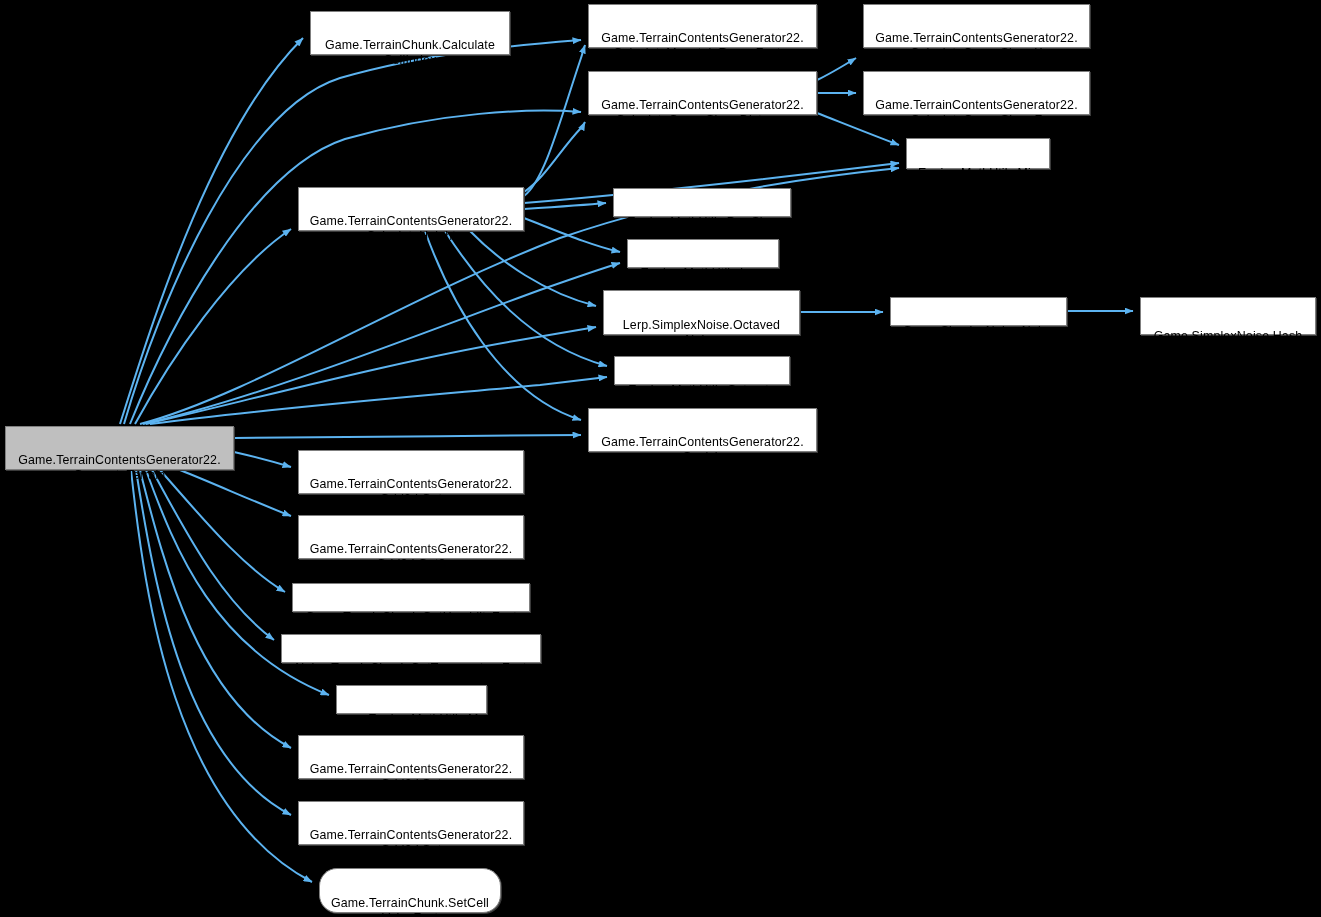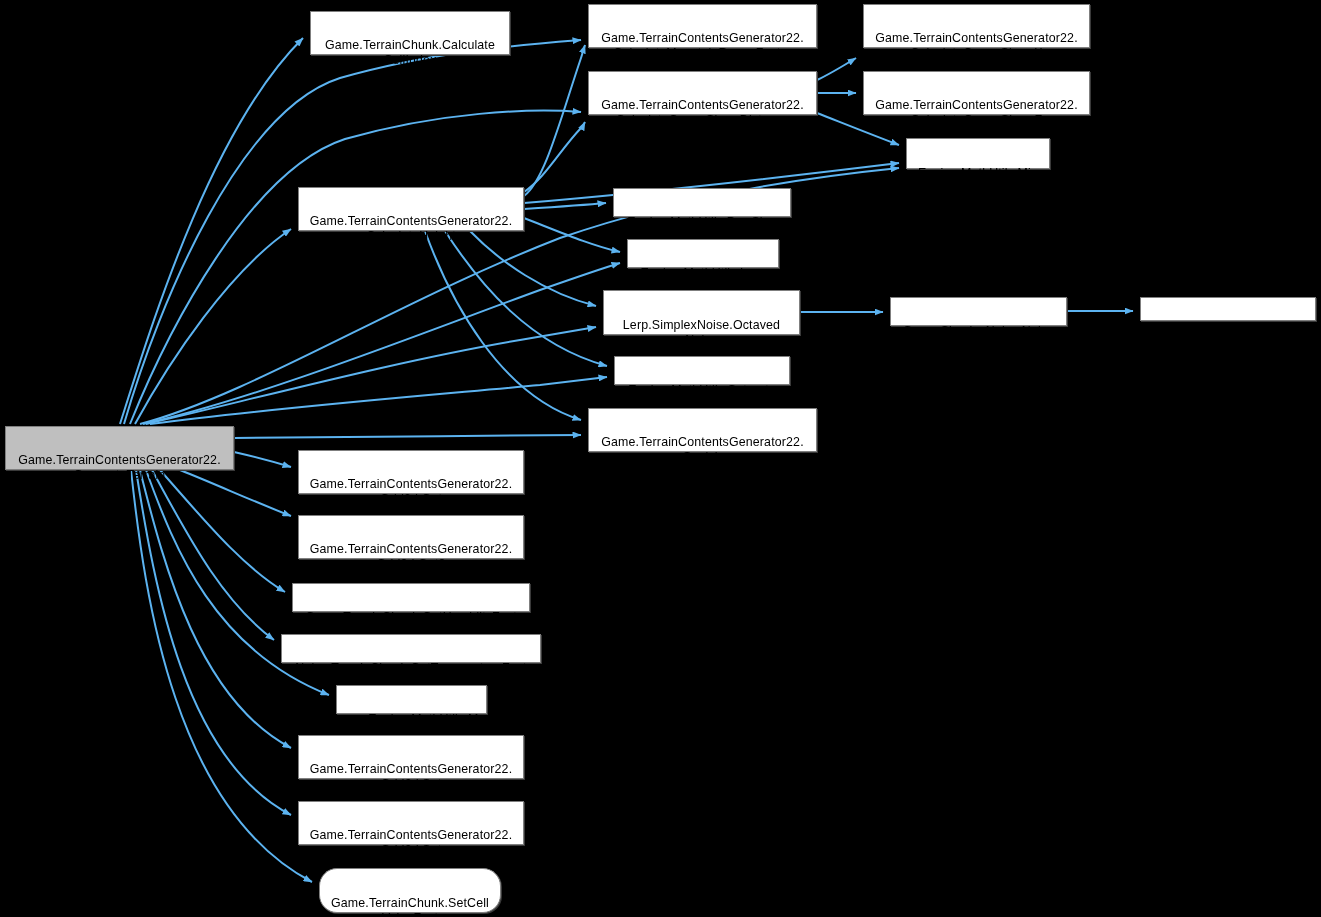--- a/index.html
+++ b/index.html
@@ -106,21 +106,21 @@
       <div class="node" style="left: 863px; top: 71px; width: 227px; height: 44px;"><span class="node-label">Game.TerrainContentsGenerator22.
 CalculateOceanShoreZ</span></div>
       <div class="node" style="left: 906px; top: 138px; width: 144px; height: 31px;"><span class="node-label">Engine.MathUtils.Min</span></div>
       <div class="node" style="left: 298px; top: 187px; width: 226px; height: 44px;"><span class="node-label">Game.TerrainContentsGenerator22.
 CalculateHeight</span></div>
       <div class="node" style="left: 613px; top: 188px; width: 178px; height: 29px;"><span class="node-label">Engine.MathUtils.PowSign</span></div>
       <div class="node" style="left: 627px; top: 239px; width: 152px; height: 29px;"><span class="node-label">Engine.MathUtils.Lerp</span></div>
       <div class="node" style="left: 603px; top: 290px; width: 197px; height: 45px;"><span class="node-label">Lerp.SimplexNoise.Octaved
 Noise</span></div>
       <div class="node" style="left: 890px; top: 297px; width: 177px; height: 29px;"><span class="node-label">Game.SimplexNoise.Noise</span></div>
-      <div class="node" style="left: 1140px; top: 297px; width: 176px; height: 24px;"><span class="node-label">Game.SimplexNoise.Hash</span></div>
+      <div class="node" style="left: 1140px; top: 297px; width: 176px; height: 38px;"><span class="node-label">Game.SimplexNoise.Hash</span></div>
       <div class="node" style="left: 614px; top: 356px; width: 176px; height: 29px; text-decoration: underline;"><span class="node-label">Engine.MathUtils.Saturate</span></div>
       <div class="node" style="left: 588px; top: 408px; width: 229px; height: 44px;"><span class="node-label">Game.TerrainContentsGenerator22.
 Squish</span></div>
       <div class="node" style="left: 298px; top: 450px; width: 226px; height: 44px;"><span class="node-label">Game.TerrainContentsGenerator22.
 Grid2d.Get</span></div>
       <div class="node" style="left: 298px; top: 515px; width: 226px; height: 44px;"><span class="node-label">Game.TerrainContentsGenerator22.
 Grid3d.Get8</span></div>
       <div class="node" style="left: 292px; top: 583px; width: 238px; height: 29px;"><span class="node-label">Game.TerrainChunk.GetHumidityFast</span></div>
       <div class="node" style="left: 281px; top: 634px; width: 260px; height: 29px;"><span class="node-label">Noise.TerrainChunk.GetTemperatureFast</span></div>
       <div class="node" style="left: 336px; top: 685px; width: 151px; height: 29px; padding-left: 40px;"><span class="node-label">Engine.MathUtils.Max</span></div>

